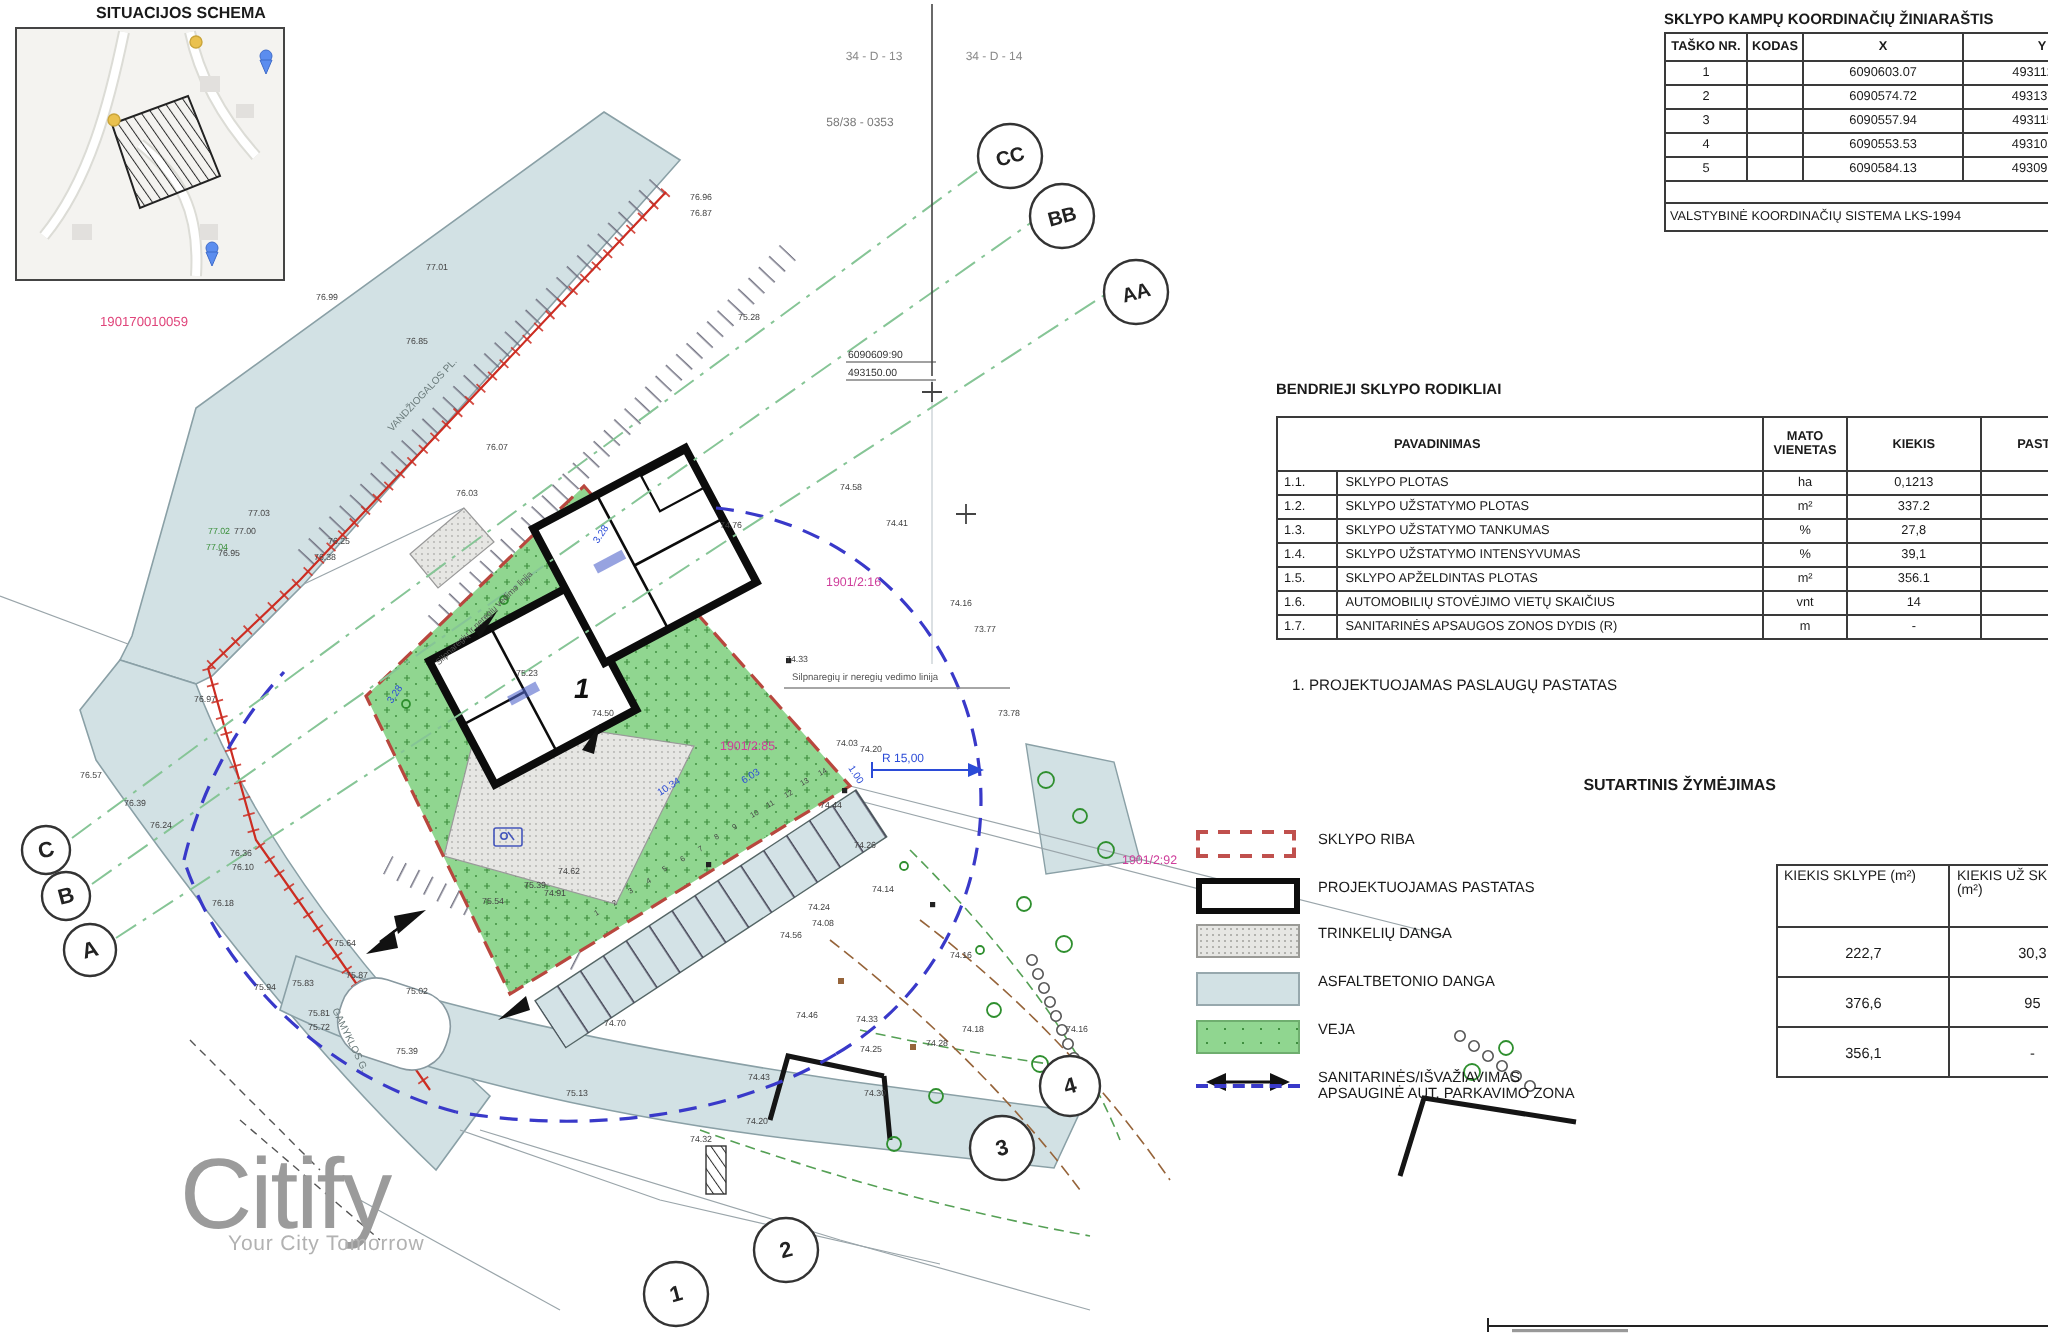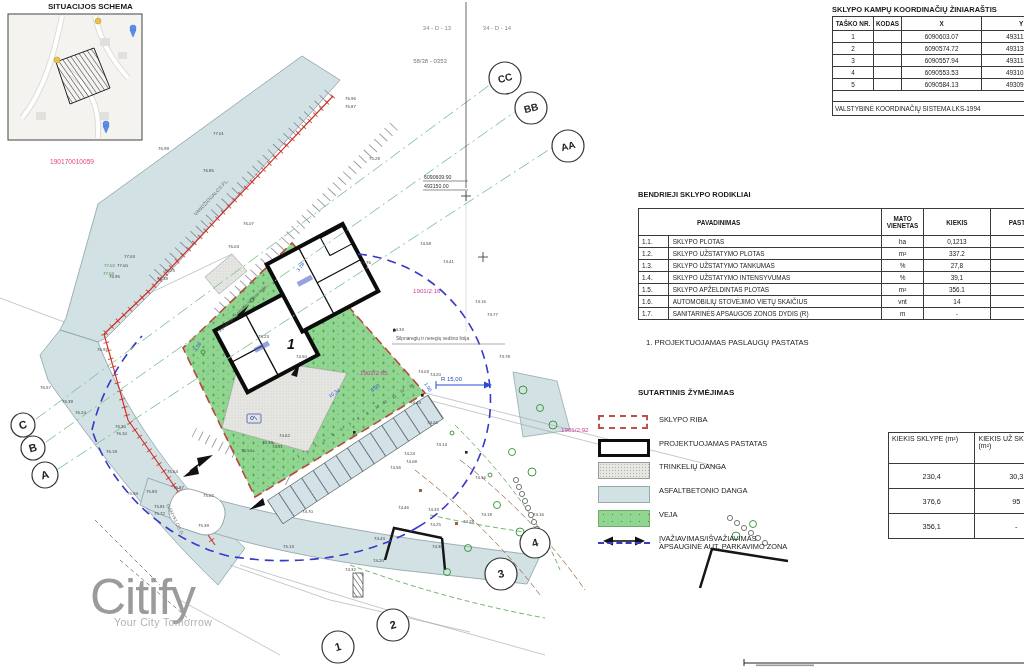--- a/index.html
+++ b/index.html
@@ -25,21 +25,21 @@
   #ind-table th:first-child{text-align:left;padding-left:58px;}
   #ind-table td{height:11px;}
   #ind-table td:nth-child(1){text-align:left;padding-left:3px;}
   #ind-table td:nth-child(2){text-align:left;padding-left:4px;border-left:1px solid #3a3a3a;}
   #ind-table td:nth-child(3),#ind-table td:nth-child(4){text-align:center;}
   
   #expl-block{left:598px;top:332px;width:420px;}
   #expl-title{font-size:8px;font-weight:bold;padding-left:20px;}
   #expl-item{font-size:7.6px;margin-top:6px;padding-left:8px;}
   
-  #legend-title{left:598px;top:388px;width:250px;text-align:left;font-size:8px;font-weight:bold;}
+  #legend-title{left:598px;top:388px;width:250px;text-align:right;font-size:8px;font-weight:bold;}
   .lg-item{position:absolute;left:598px;z-index:3;display:flex;align-items:flex-start;}
   .lg-sym{width:52px;flex:0 0 52px;display:flex;align-items:center;justify-content:flex-start;}
   .lg-label{margin-left:9px;font-size:7.4px;white-space:nowrap;}
   .sym-riba{width:46px;height:10px;border:2px dashed #c0504d;}
   .sym-bld{width:46px;height:12px;border:3px solid #0d0d0d;background:#fff;}
   .sym-trk{width:50px;height:15px;border:1px solid #9a9a96;background:#e6e6e3;
            background-image:radial-gradient(#b2b2ae 0.5px,transparent 0.6px);background-size:3px 3px;}
   .sym-asf{width:50px;height:15px;border:1px solid #97a8ad;background:#d2e1e4;}
   .sym-vej{width:50px;height:15px;border:1px solid #6fae6f;background:#90d690;
            background-image:radial-gradient(#3f8f3f 0.7px,transparent 0.8px);background-size:9px 7px;}
@@ -572,21 +572,21 @@
   <span class="lg-label">VEJA</span>
 </div>
 <div class="lg-item" style="top:534px">
   <span class="lg-sym" style="justify-content:center">
     <svg width="44" height="14">
       <line x1="8" y1="7" x2="36" y2="7" stroke="#111" stroke-width="1.6"></line>
       <polygon points="1,7 11,2.5 11,11.5" fill="#111"></polygon>
       <polygon points="43,7 33,2.5 33,11.5" fill="#111"></polygon>
     </svg>
   </span>
-  <span class="lg-label">ĮVAŽIAVIMAS/IŠVAŽIAVIMAS</span>
+  <span class="lg-label">SANITARINĖS/IŠVAŽIAVIMAS</span>
 </div>
 <div class="lg-item" style="top:542px">
   <span class="lg-sym">
       <span class="sym-dash"></span>
     </span>
   <span class="lg-label">APSAUGINĖ AUT. PARKAVIMO ZONA</span>
 </div>
 
 <div class="panel" id="qty-block">
   <table id="qty-table">
@@ -595,21 +595,21 @@
         <col style="width:83px">
       </colgroup>
     <thead>
       <tr>
         <th>KIEKIS SKLYPE (m²)</th>
         <th>KIEKIS UŽ SKLYPO (m²)</th>
       </tr>
     </thead>
     <tbody>
         <tr>
-          <td>230,4</td>
+          <td>222,7</td>
           <td>30,3</td>
         </tr>
         <tr>
           <td>376,6</td>
           <td>95</td>
         </tr>
         <tr>
           <td>356,1</td>
           <td>-</td>
         </tr>

